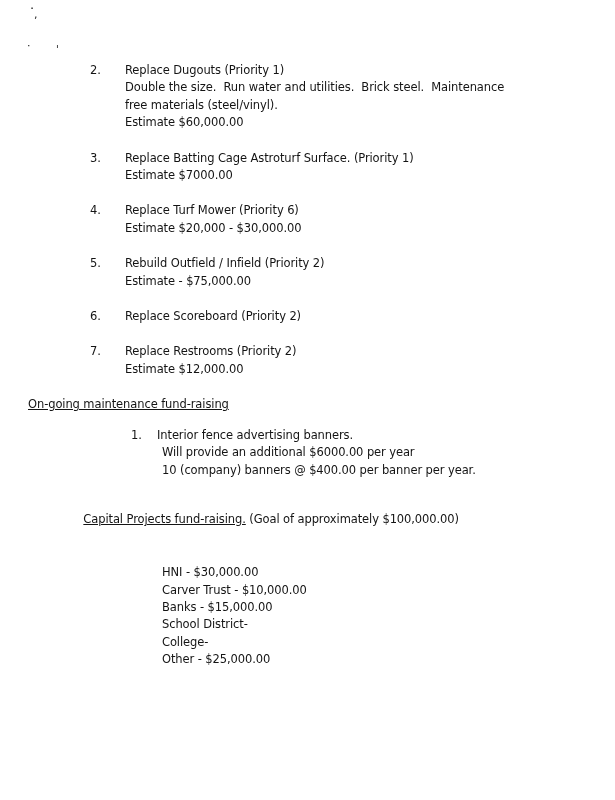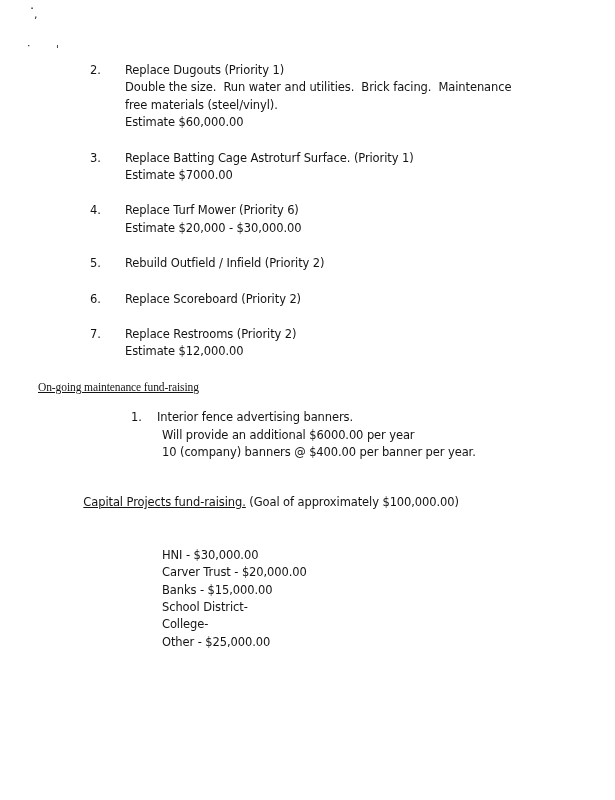--- a/index.html
+++ b/index.html
@@ -32,25 +32,24 @@
     display: flex;
     margin-left: 90px;
     margin-bottom: 18px;
   }
   .item .num {
     width: 35px;
     flex: 0 0 35px;
     line-height: 17.4px;
   }
   .heading {
-    margin-left: 38px;
+    margin-left: 28px;
     text-decoration: underline;
     line-height: 17.4px;
     white-space: pre;
-    font-family: Liberation Serif, serif;
   }
   .heading-row {
     margin-left: 62px;
     line-height: 17.4px;
     white-space: pre;
   }
   .heading-row .underlined {
     text-decoration: underline;
   }
   .maint-heading {
@@ -95,21 +94,21 @@
   <span class="scan-mark mark-2">,</span>
   <span class="scan-mark mark-3">·</span>
   <span class="scan-mark mark-4">'</span>
 
   <div class="content">
 
     <div class="item">
       <span class="num">2.</span>
       <div class="body">
         <div class="line">Replace Dugouts (Priority 1)</div>
-        <div class="line">Double the size.  Run water and utilities.  Brick facing.  Maintenance</div>
+        <div class="line">Double the size.  Run water and utilities.  Brick steel.  Maintenance</div>
         <div class="line">free materials (steel/vinyl).</div>
         <div class="line">Estimate $60,000.00</div>
       </div>
     </div>
 
     <div class="item">
       <span class="num">3.</span>
       <div class="body">
         <div class="line">Replace Batting Cage Astroturf Surface. (Priority 1)</div>
         <div class="line">Estimate $7000.00</div>
@@ -121,20 +120,21 @@
       <div class="body">
         <div class="line">Replace Turf Mower (Priority 6)</div>
         <div class="line">Estimate $20,000 - $30,000.00</div>
       </div>
     </div>
 
     <div class="item">
       <span class="num">5.</span>
       <div class="body">
         <div class="line">Rebuild Outfield / Infield (Priority 2)</div>
+        <div class="line">Estimate - $75,000.00</div>
       </div>
     </div>
 
     <div class="item">
       <span class="num">6.</span>
       <div class="body">
         <div class="line">Replace Scoreboard (Priority 2)</div>
       </div>
     </div>
 
@@ -156,21 +156,21 @@
         <div class="line indented">10 (company) banners @ $400.00 per banner per year.</div>
       </div>
     </div>
 
     <div class="heading-row capital-heading">
       <span class="underlined">Capital Projects fund-raising.</span><span> (Goal of approximately $100,000.00)</span>
     </div>
 
     <div class="donors">
       <div class="line">HNI - $30,000.00</div>
-      <div class="line">Carver Trust - $20,000.00</div>
+      <div class="line">Carver Trust - $10,000.00</div>
       <div class="line">Banks - $15,000.00</div>
       <div class="line">School District-</div>
       <div class="line">College-</div>
       <div class="line">Other - $25,000.00</div>
     </div>
 
   </div>
 </div>
 
 </body></html>

